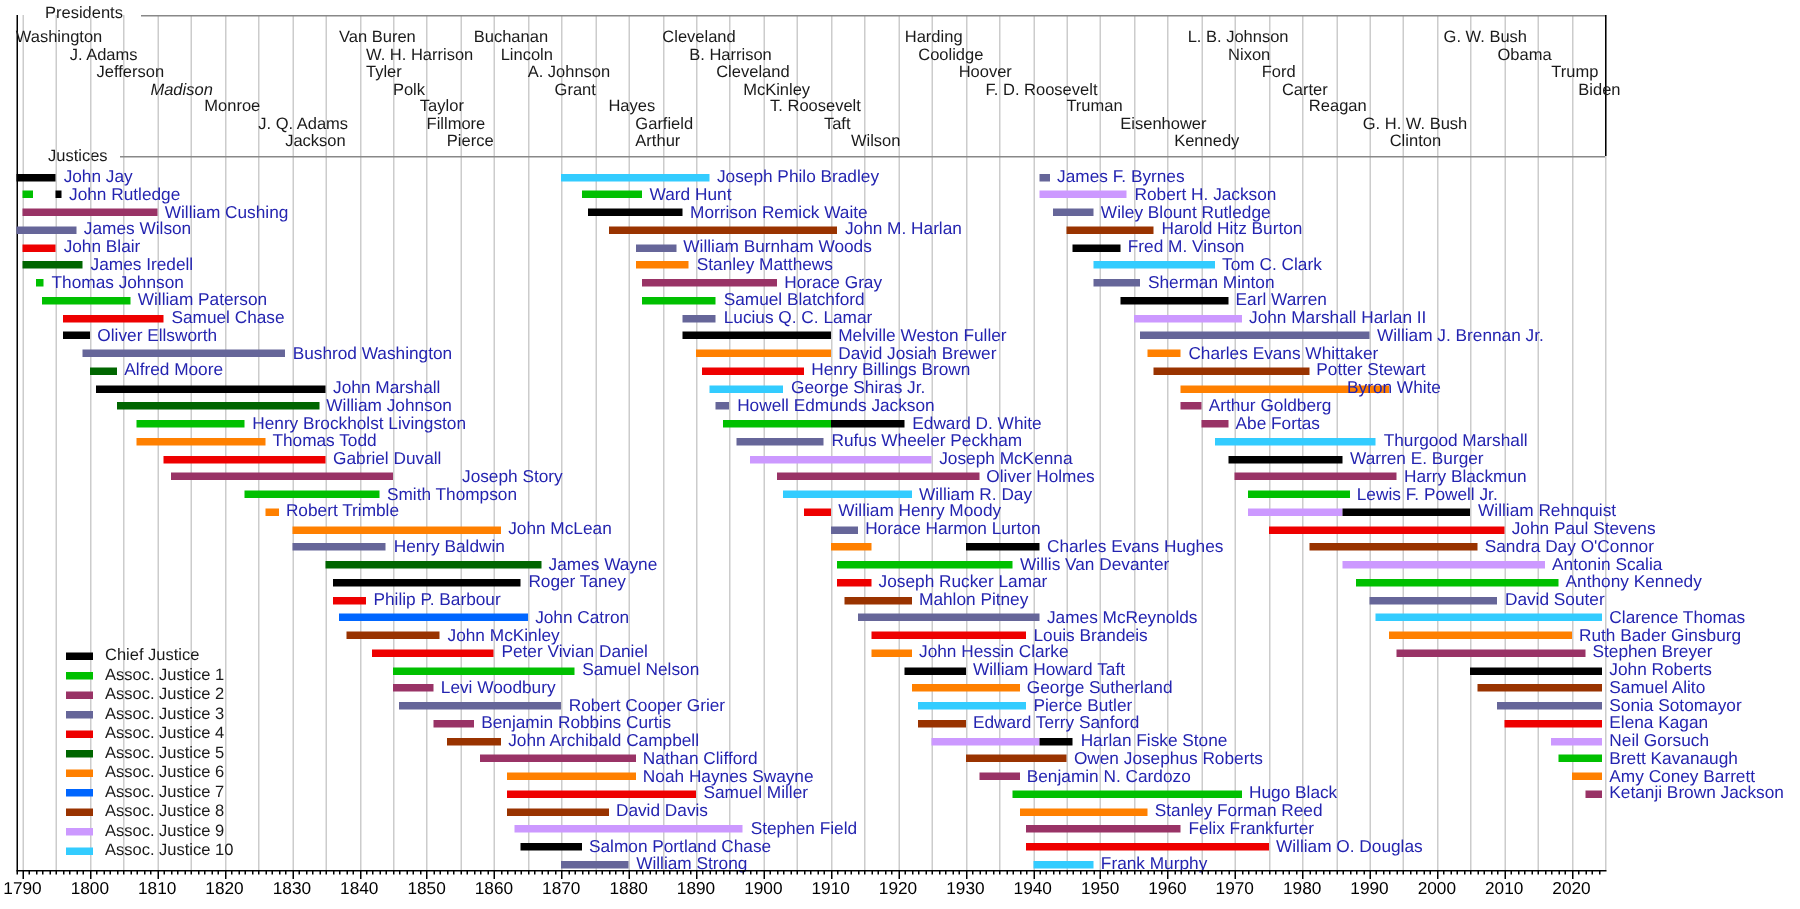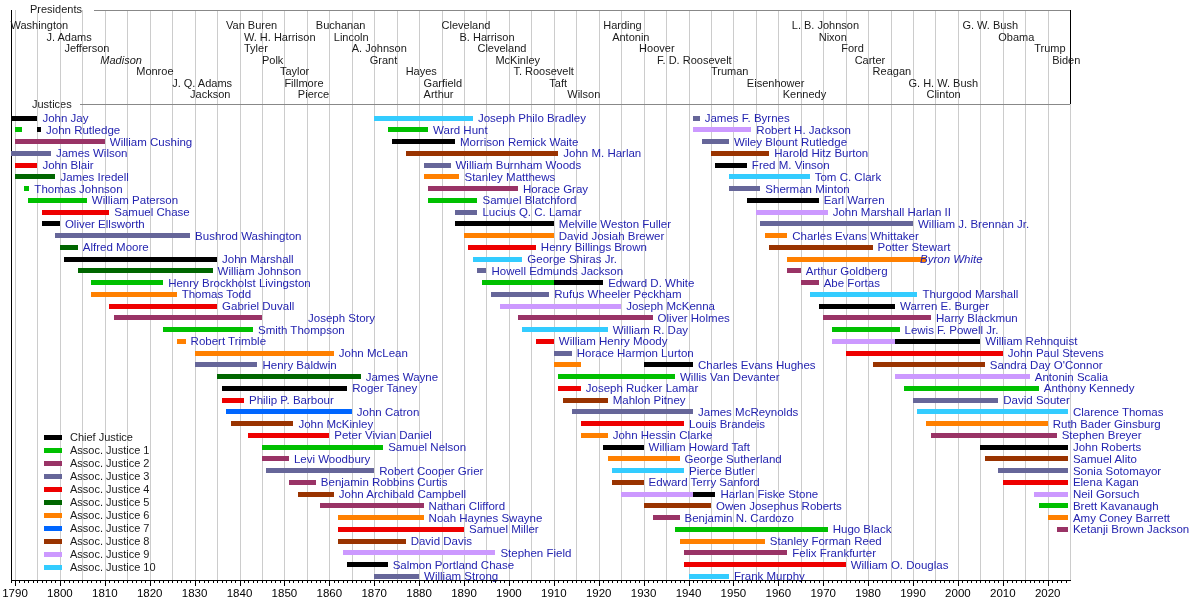--- a/index.html
+++ b/index.html
@@ -99,21 +99,21 @@
       <div class="plabel" style="left: 423.59px; top: 77.5px;">Garfield</div>
       <div class="plabel" style="left: 423.59px; top: 89px;">Arthur</div>
       <div class="plabel" style="left: 441.55px; top: 20px;">Cleveland</div>
       <div class="plabel" style="left: 459.51px; top: 31.5px;">B. Harrison</div>
       <div class="plabel" style="left: 477.47px; top: 43px;">Cleveland</div>
       <div class="plabel" style="left: 495.43px; top: 54.5px;">McKinley</div>
       <div class="plabel" style="left: 513.39px; top: 66px;">T. Roosevelt</div>
       <div class="plabel" style="left: 549.31px; top: 77.5px;">Taft</div>
       <div class="plabel" style="left: 567.27px; top: 89px;">Wilson</div>
       <div class="plabel" style="left: 603.19px; top: 20px;">Harding</div>
-      <div class="plabel" style="left: 612.17px; top: 31.5px;">Antonin</div>
+      <div class="plabel" style="left: 612.17px; top: 31.5px;">Coolidge</div>
       <div class="plabel" style="left: 639.11px; top: 43px;">Hoover</div>
       <div class="plabel" style="left: 657.07px; top: 54.5px;">F. D. Roosevelt</div>
       <div class="plabel" style="left: 710.95px; top: 66px;">Truman</div>
       <div class="plabel" style="left: 746.87px; top: 77.5px;">Eisenhower</div>
       <div class="plabel" style="left: 782.79px; top: 89px;">Kennedy</div>
       <div class="plabel" style="left: 791.77px; top: 20px;">L. B. Johnson</div>
       <div class="plabel" style="left: 818.71px; top: 31.5px;">Nixon</div>
       <div class="plabel" style="left: 841.16px; top: 43px;">Ford</div>
       <div class="plabel" style="left: 854.63px; top: 54.5px;">Carter</div>
       <div class="plabel" style="left: 872.59px; top: 66px;">Reagan</div>
@@ -305,21 +305,21 @@
       <div class="jlabel" style="left: 823.71px; top: 194.25px;">Earl Warren</div>
       <div class="bar" style="left: 755.85px; top: 209.5px; width: 71.84px; background: rgb(204, 153, 255);"></div>
       <div class="jlabel" style="left: 832.69px; top: 206px;">John Marshall Harlan II</div>
       <div class="bar" style="left: 760.34px; top: 221.25px; width: 152.66px; background: rgb(102, 102, 153);"></div>
       <div class="jlabel" style="left: 918px; top: 217.75px;">William J. Brennan Jr.</div>
       <div class="bar" style="left: 764.83px; top: 233px; width: 22.45px; background: rgb(255, 128, 0);"></div>
       <div class="jlabel" style="left: 792.28px; top: 229.5px;">Charles Evans Whittaker</div>
       <div class="bar" style="left: 769.32px; top: 244.75px; width: 103.27px; background: rgb(153, 51, 0);"></div>
       <div class="jlabel" style="left: 877.59px; top: 241.25px;">Potter Stewart</div>
       <div class="bar" style="left: 787.28px; top: 256.5px; width: 139.19px; background: rgb(255, 128, 0);"></div>
-      <div class="jlabel" style="left: 920px; top: 253px; font-style: italic;">Byron White</div>
+      <div class="jlabel" style="left: 898px; top: 253px;">Byron White</div>
       <div class="bar" style="left: 787.28px; top: 268.25px; width: 13.47px; background: rgb(153, 51, 102);"></div>
       <div class="jlabel" style="left: 805.75px; top: 264.75px;">Arthur Goldberg</div>
       <div class="bar" style="left: 800.75px; top: 280px; width: 17.96px; background: rgb(153, 51, 102);"></div>
       <div class="jlabel" style="left: 823.71px; top: 276.5px;">Abe Fortas</div>
       <div class="bar" style="left: 809.73px; top: 291.75px; width: 107.76px; background: rgb(51, 204, 255);"></div>
       <div class="jlabel" style="left: 922.49px; top: 288.25px;">Thurgood Marshall</div>
       <div class="bar" style="left: 818.71px; top: 303.5px; width: 76.33px; background: rgb(0, 0, 0);"></div>
       <div class="jlabel" style="left: 900.04px; top: 300px;">Warren E. Burger</div>
       <div class="bar" style="left: 823.2px; top: 315.25px; width: 107.76px; background: rgb(153, 51, 102);"></div>
       <div class="jlabel" style="left: 935.96px; top: 311.75px;">Harry Blackmun</div>

